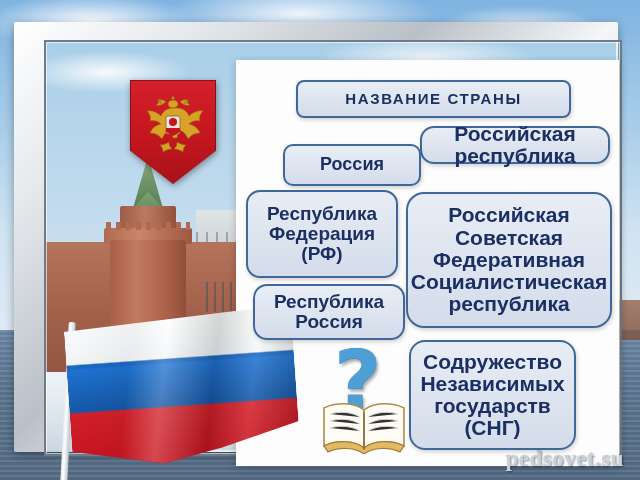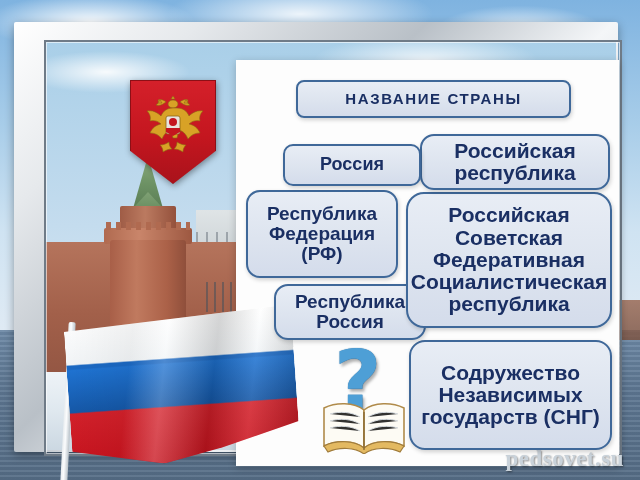--- a/index.html
+++ b/index.html
@@ -209,42 +209,42 @@
   }
   #box-rf{
     left:232px;top:168px;width:152px;height:88px;border-radius:14px;
     font-size:19px;
   }
   #box-resp-rossiya{
     left:239px;top:262px;width:152px;height:56px;border-radius:14px;
     font-size:19px;
   }
   #box-ros-resp{
-    left:406px;top:112px;width:190px;height:56px;border-radius:14px;
+    left:406px;top:104px;width:190px;height:38px;border-radius:14px;
     font-size:21px;overflow:visible;justify-content:center;
   }
   #box-rsfsr{
     left:392px;top:170px;width:206px;height:136px;border-radius:18px;
     font-size:21px;overflow:visible;
   }
   #box-sng{
-    left:395px;top:318px;width:203px;height:110px;border-radius:16px;
+    left:395px;top:318px;width:167px;height:110px;border-radius:16px;
     font-size:21px;
   }
   
   #box-ros-resp span,#box-rsfsr span{
     position:relative;z-index:3;
   }
 
   
   #box-ros-resp{z-index:6;}
   #box-rsfsr{z-index:5;}
   #box-sng{z-index:4;}
   #box-rf{z-index:6;}
-  #box-resp-rossiya{z-index:5;margin-left:21px;}
+  #box-resp-rossiya{z-index:5;}
   #box-rossiya{z-index:7;margin-left:23px;}
   #box-title{z-index:8;}
 
   
   .watermark{
     position:absolute;right:16px;bottom:8px;
     font-family:"Liberation Serif","DejaVu Serif",serif;
     font-weight:bold;font-size:23px;color:#c9d2da;
     text-shadow:1px 1px 2px rgba(0,0,0,.45);
     letter-spacing:.5px;

